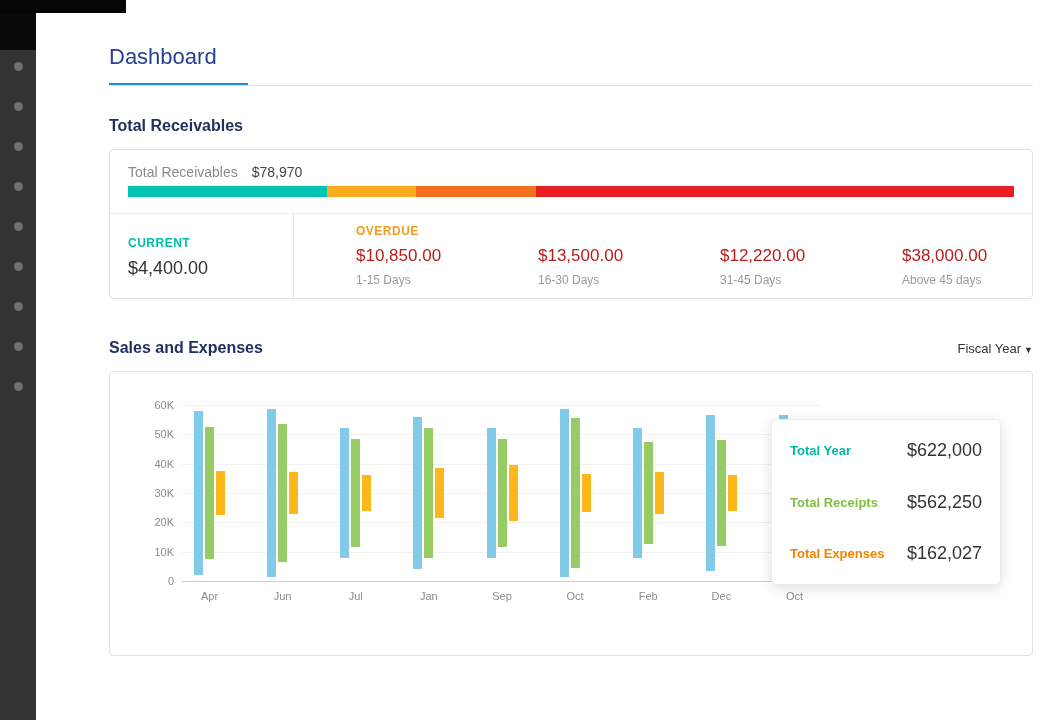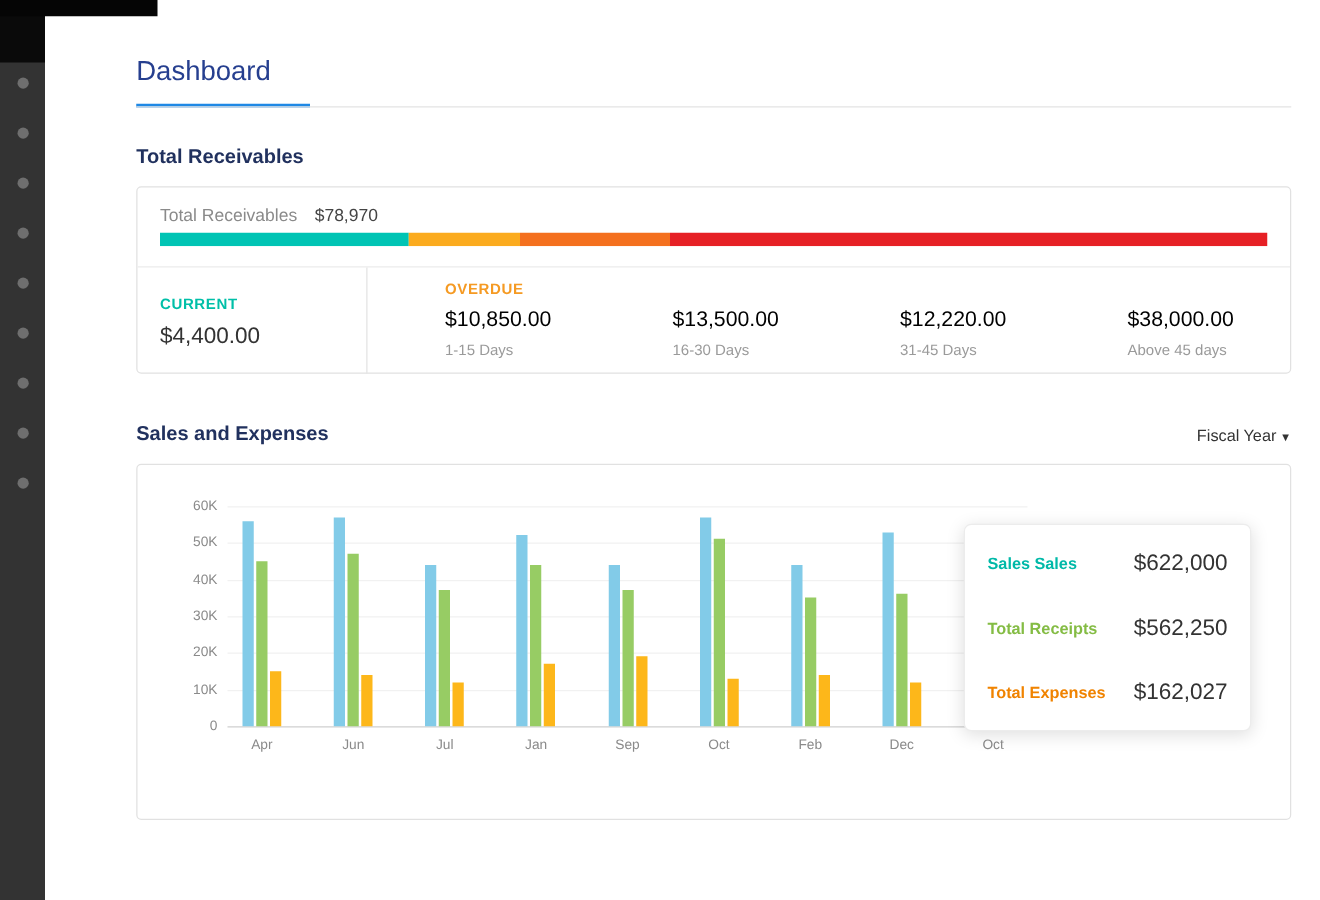--- a/index.html
+++ b/index.html
@@ -35,35 +35,35 @@
   .recv-divider { position:absolute; left:0; top:63px; width:100%; height:1px; background:#ececec; }
 
   .recv-bottom { position:absolute; left:0; top:64px; width:100%; height:85px; display:flex; }
   .current-block { width:184px; padding:22px 0 0 18px; border-right:1px solid #e4e4e4; }
   .current-label { font-size:12px; font-weight:700; letter-spacing:0.5px; color:#00bfa8; }
   .current-value { font-size:18px; color:#333; margin-top:8px; }
   .overdue-block { flex:1; position:relative; padding:10px 0 0 0; }
   .overdue-label { font-size:12px; font-weight:700; letter-spacing:0.5px; color:#f59a23; margin-left:62px; }
   .overdue-cols { display:flex; margin-top:8px; }
   .overdue-col { width:182px; padding-left:62px; }
-  .overdue-amount { font-size:17px; color:#000000; }
+  .overdue-amount { font-size:17px; color:#b91c1c; }
   .overdue-period { font-size:12px; color:#9a9a9a; margin-top:7px; }
 
   
   .fiscal { position:absolute; right:70px; top:341px; font-size:13px; color:#333; cursor:pointer; }
   .fiscal .caret { font-size:9px; color:#333; margin-left:3px; }
 
   .chart-card { position:absolute; left:26px; top:371px; width:924px; height:285px; background:#fff; border:1px solid #e1e1e1; border-radius:4px; }
 
   .chart { position:absolute; left:72px; top:33px; width:640px; height:176px; }
   .gridline { position:absolute; left:0; width:100%; height:1px; background:#f1f1f1; }
   .gridline.axis { background:#cfcfcf; }
   .y-tick { position:absolute; right:calc(100% + 8px); transform:translateY(-50%); font-size:11px; color:#8a8a8a; white-space:nowrap; }
   .groups { position:absolute; left:0; top:0; width:100%; height:100%; display:flex; justify-content:space-between; padding:0 12px; }
-  .bar-group { position:relative; display:flex; align-items:flex-end; gap:2px; height:100%; }
+  .bar-group { position:relative; display:flex; align-items:center; gap:2px; height:100%; }
   .bar { width:9px; }
   .x-label { position:absolute; top:100%; left:50%; transform:translateX(-50%); margin-top:9px; font-size:11px; color:#8a8a8a; }
 
   
   .summary-card { position:absolute; left:771px; top:419px; width:230px; height:166px; background:#fff; border:1px solid #ececec; border-radius:6px; box-shadow:0 3px 14px rgba(0,0,0,0.13); z-index:8; padding:20px 18px; display:flex; flex-direction:column; justify-content:space-between; }
   .summary-row { display:flex; justify-content:space-between; align-items:center; }
   .summary-label { font-size:13px; font-weight:700; }
   .summary-value { font-size:18px; color:#333; }
 </style>
 </head>
@@ -214,21 +214,21 @@
               <div class="x-label">Oct</div>
             </div>
           </div>
         </div>
     </div>
 
   </div>
 
   <div class="summary-card">
       <div class="summary-row">
-        <span class="summary-label" style="color: rgb(0, 185, 168);">Sales Sales</span>
+        <span class="summary-label" style="color: rgb(0, 185, 168);">Total Year</span>
         <span class="summary-value">$622,000</span>
       </div>
       <div class="summary-row">
         <span class="summary-label" style="color: rgb(132, 188, 68);">Total Receipts</span>
         <span class="summary-value">$562,250</span>
       </div>
       <div class="summary-row">
         <span class="summary-label" style="color: rgb(240, 131, 0);">Total Expenses</span>
         <span class="summary-value">$162,027</span>
       </div>

